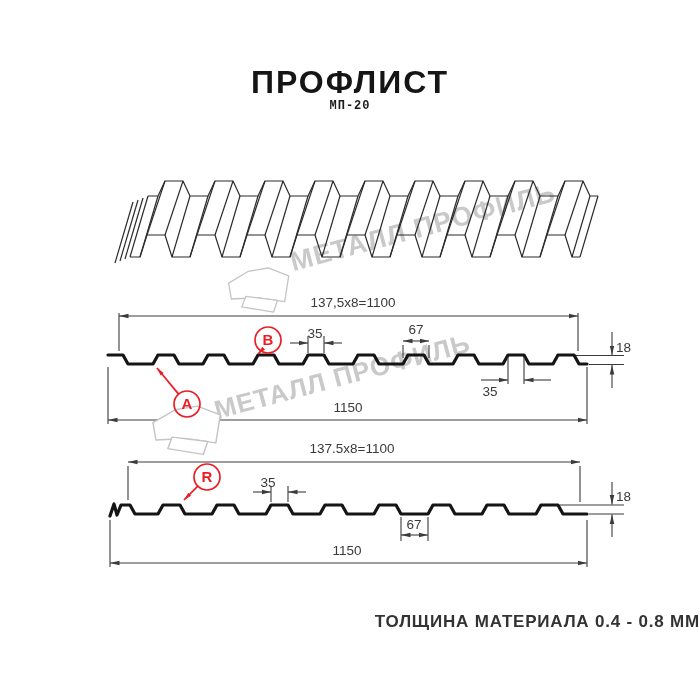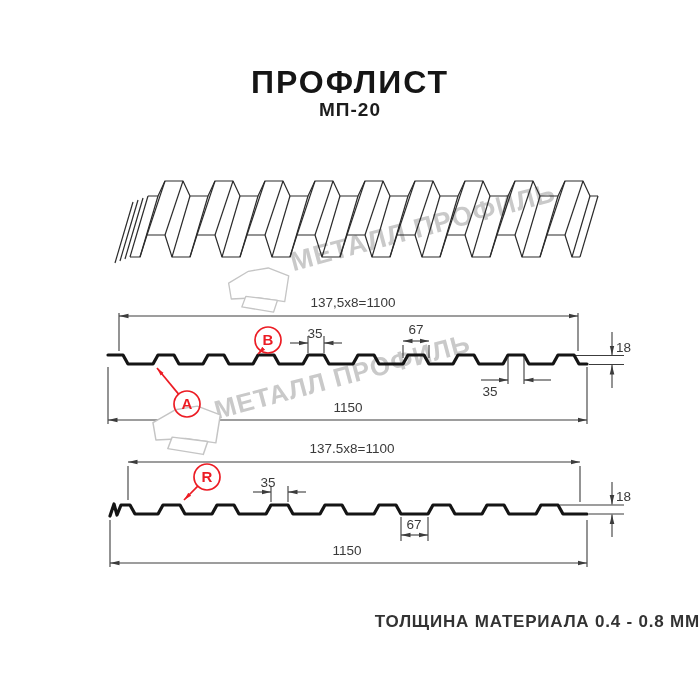--- a/index.html
+++ b/index.html
@@ -1,21 +1,21 @@
 <!DOCTYPE html>
 <html><head>
 <meta charset="utf-8">
 <style>
   html,body{margin:0;padding:0;background:#fff;}
   .stage{position:relative;width:700px;height:700px;background:#fff;overflow:hidden;
          font-family:"Liberation Sans",sans-serif;}
   .title{position:absolute;left:0;top:52px;width:700px;text-align:center;
          font-size:32px;font-weight:700;letter-spacing:2px;color:#151515;margin-top:12px;}
   .subtitle{position:absolute;left:0;top:99px;width:700px;text-align:center;
-         font-size:19px;font-weight:700;letter-spacing:1px;color:#1c1c1c;}
+         font-size:12px;font-weight:700;letter-spacing:1px;color:#1c1c1c;font-family:Liberation Mono, monospace;}
   .footer{position:absolute;left:0;top:612px;width:700px;text-align:right;
          font-size:17px;font-weight:700;letter-spacing:.8px;color:#333;}
   .wm{position:absolute;font-weight:700;color:#c9c9c9;letter-spacing:1px;white-space:nowrap;
       transform-origin:left top;z-index:1;}
   .wm-upper{left:287px;top:248px;font-size:27px;transform:rotate(-15deg);}
   .wm-lower{left:211px;top:396px;font-size:26px;transform:rotate(-15deg);}
   svg.layer{position:absolute;left:0;top:0;}
   #main-svg{z-index:2;}
   .logo-svg{z-index:3;}
   #red-svg{z-index:4;}

